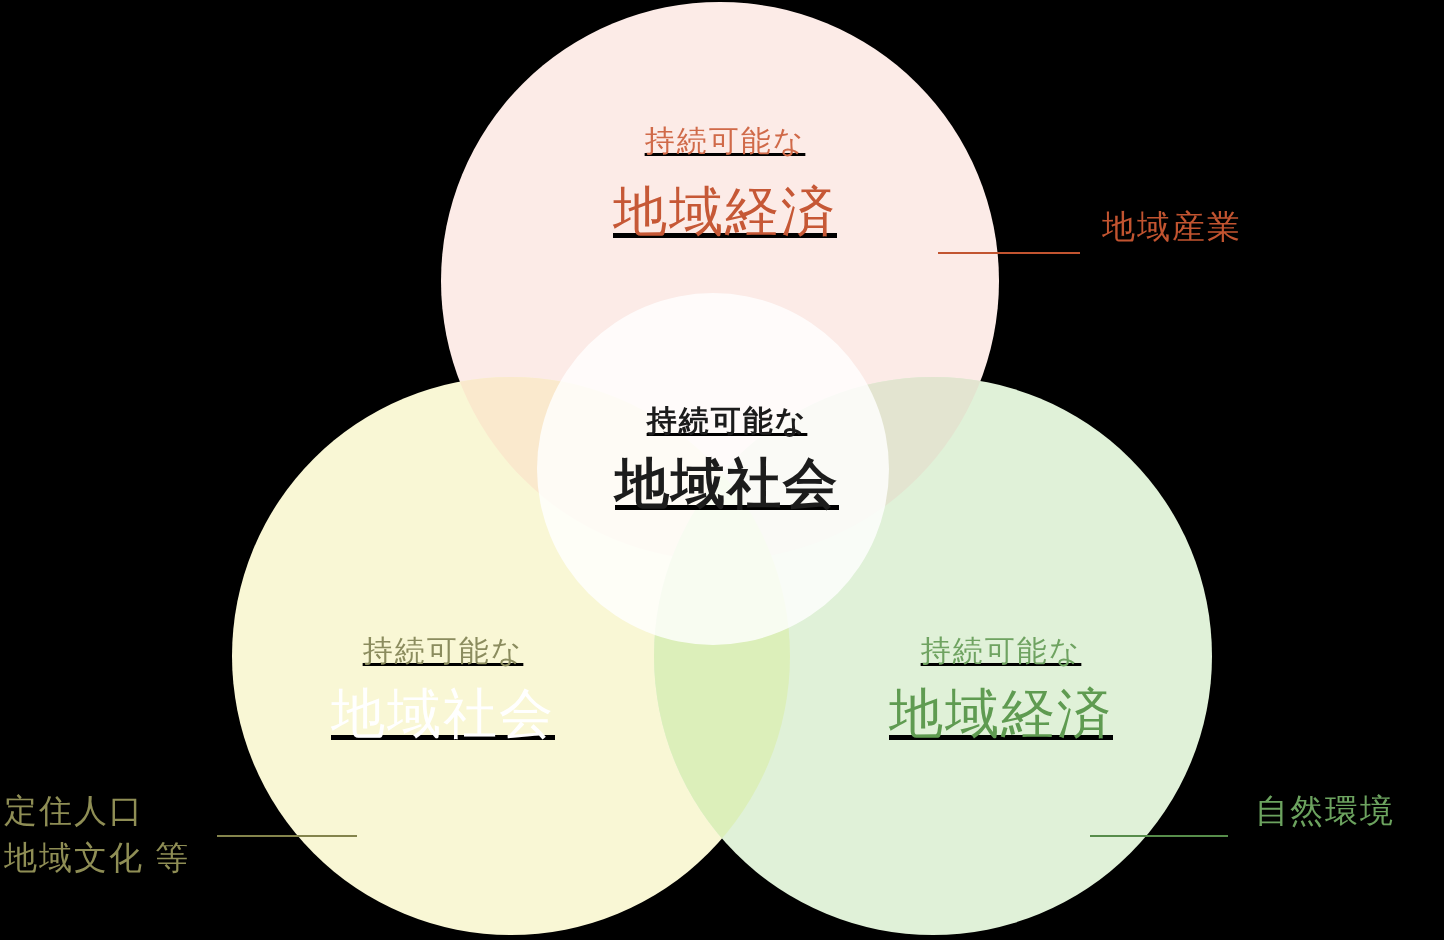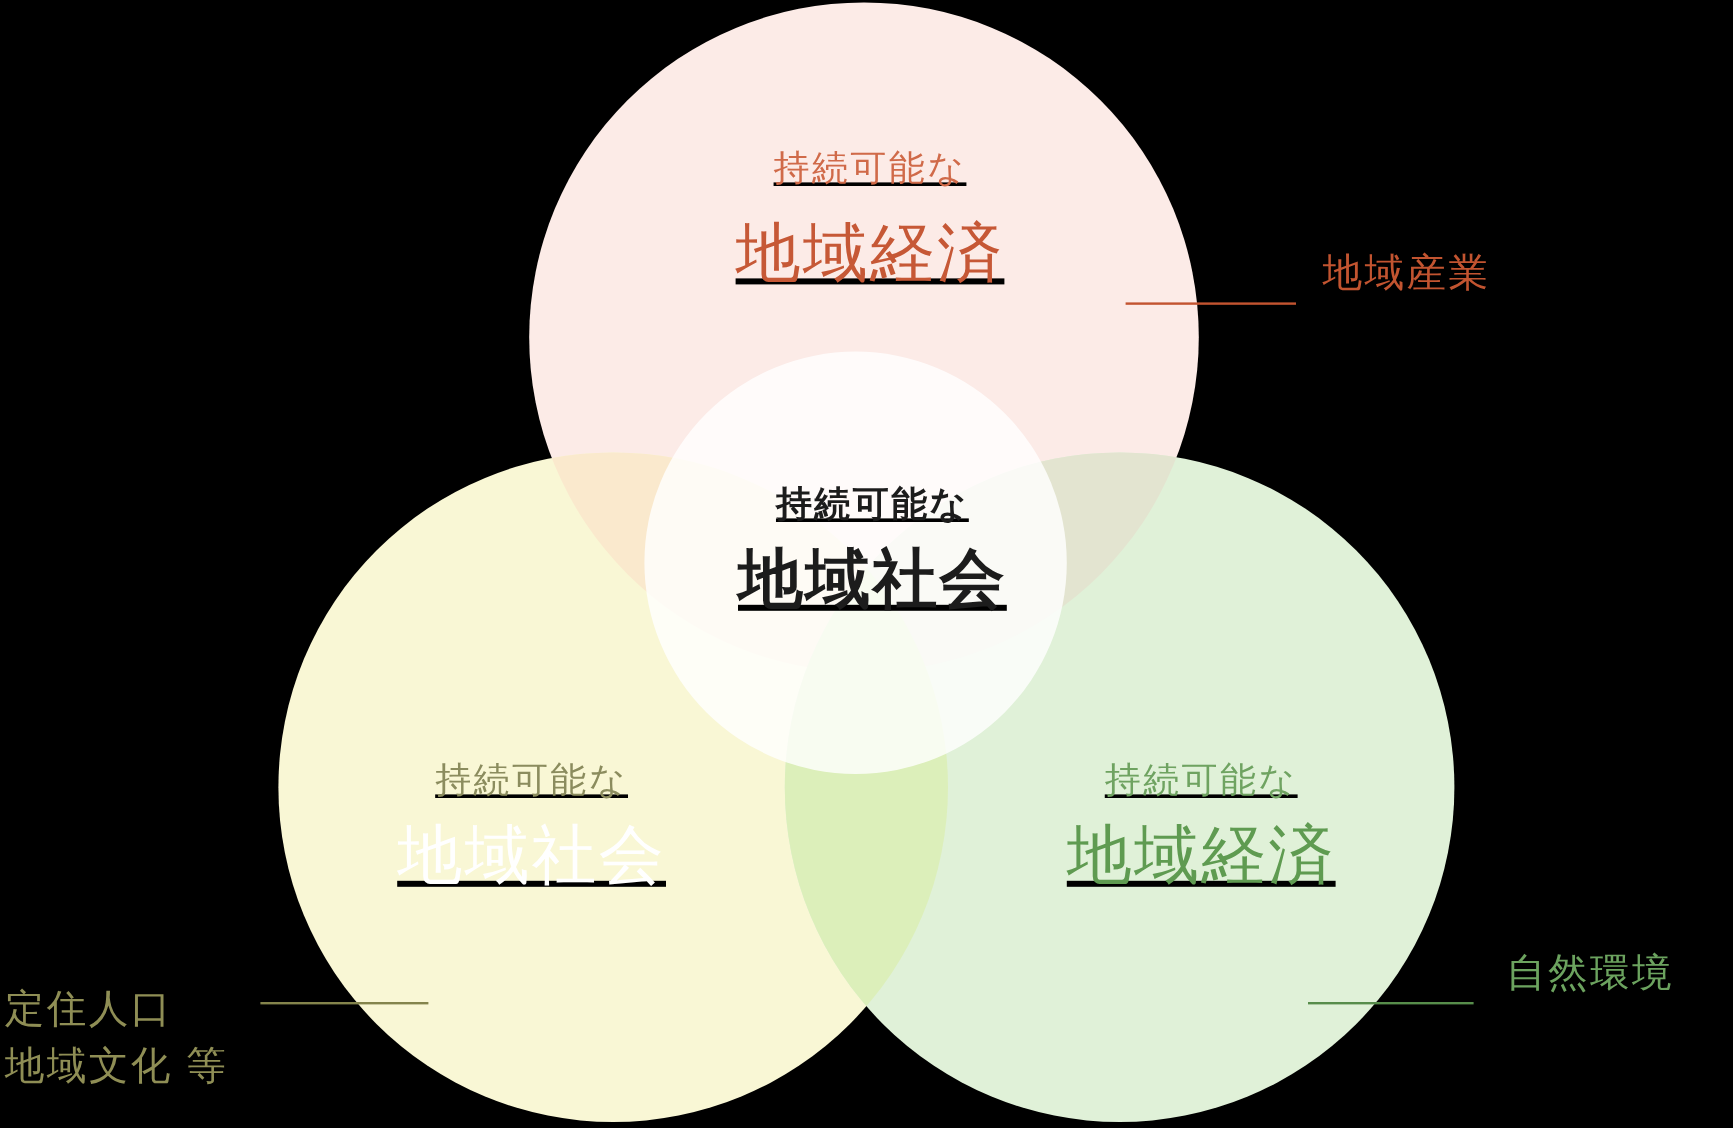--- a/index.html
+++ b/index.html
@@ -42,21 +42,21 @@
 
   
   .annotation {
     position: absolute;
     font-size: 33px;
     line-height: 47px;
     letter-spacing: 2px;
     white-space: nowrap;
   }
   .economy-annotation     { left: 1102px; top: 203px; color: #c25430; text-align: right; }
-  .society-annotation     { left: 4px;    top: 817px; color: #8f8e55; }
+  .society-annotation     { left: 4px;    top: 787px; color: #8f8e55; }
   .environment-annotation { left: 1255px; top: 787px; color: #6ca35f; text-align: center; }
 
   .connector { position: absolute; height: 2px; }
   .economy-connector     { left: 938px;  top: 252px; width: 142px; background: #c25430; }
   .society-connector     { left: 217px;  top: 835px; width: 140px; background: #84844c; }
   .environment-connector { left: 1090px; top: 835px; width: 138px; background: #578d4b; }
 </style>
 </head>
 <body>
 

